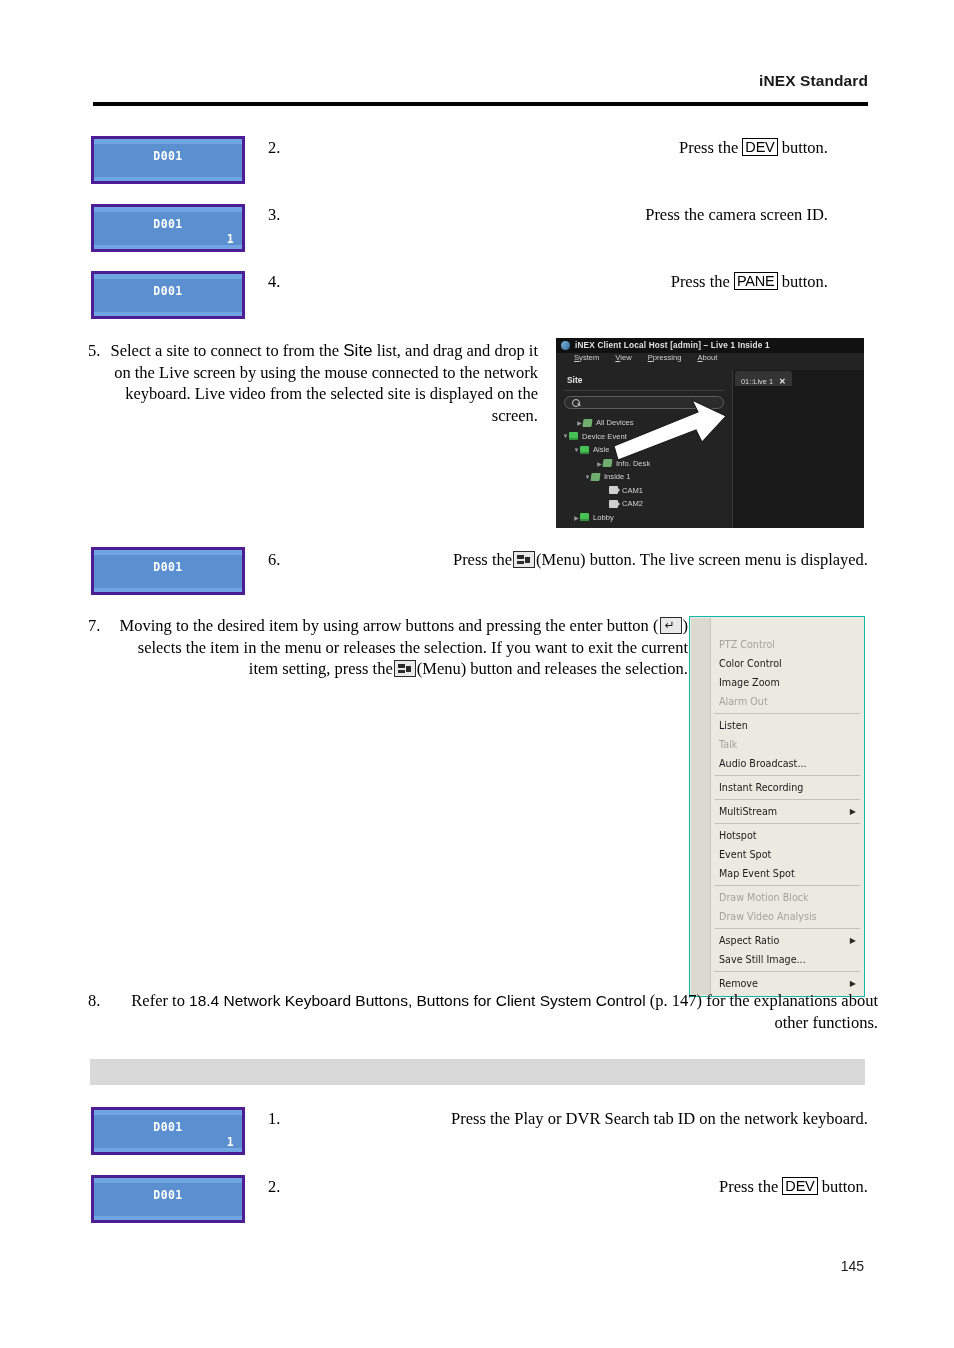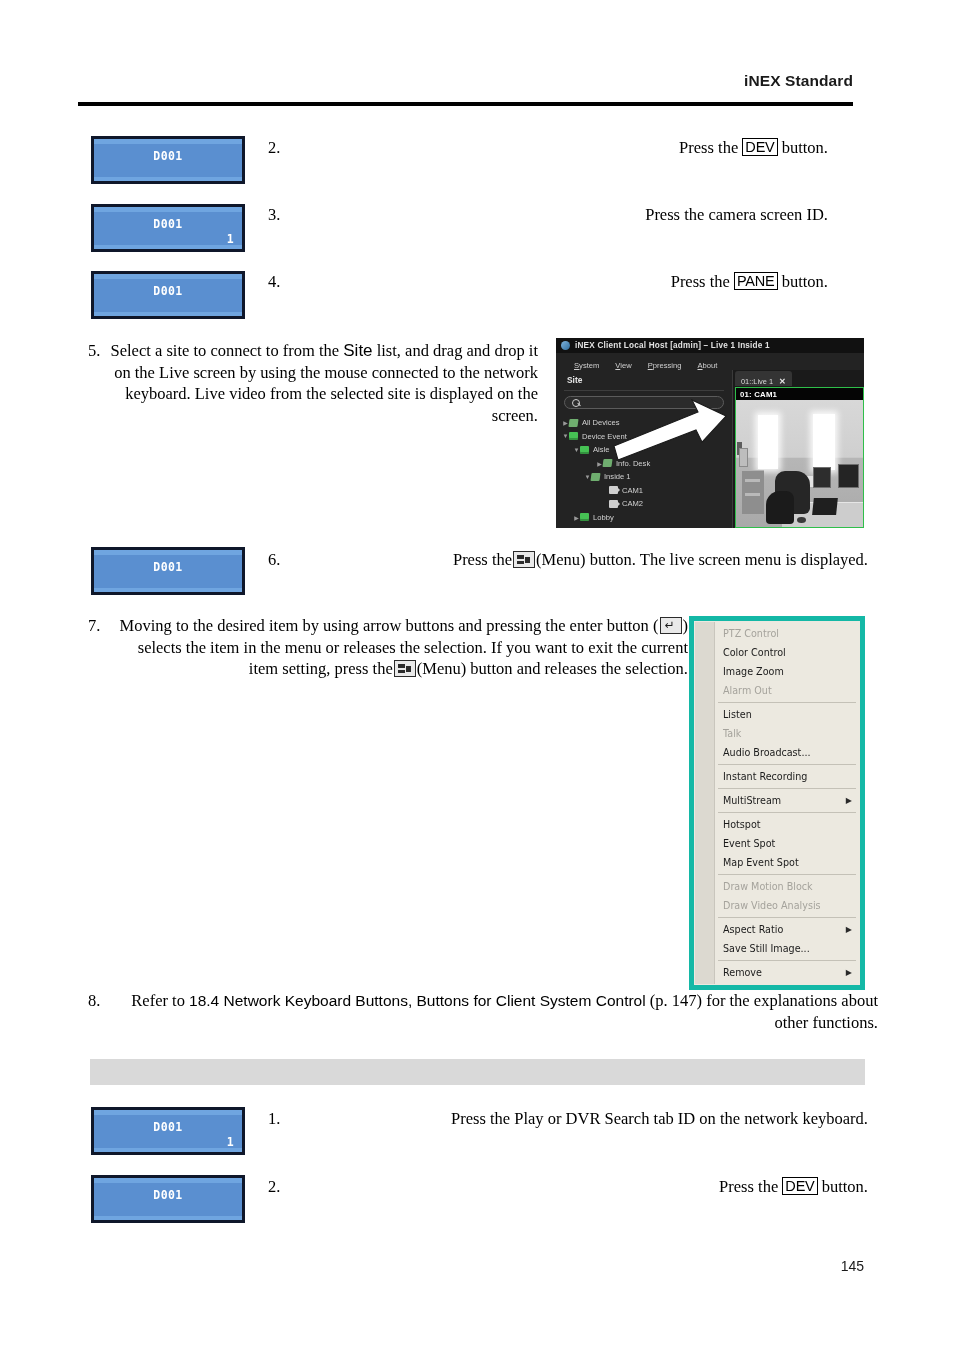--- a/index.html
+++ b/index.html
@@ -13,21 +13,21 @@
     height: 1348px;
     position: relative;
     font-family: "Liberation Serif", serif;
     color: #000000;
     overflow: hidden;
   }
 
   
   #page-header {
     position: absolute;
-    left: 78px;
+    left: 93px;
     top: 72px;
     width: 775px;
     height: 34px;
   }
   #page-header .header-title {
     position: absolute;
     right: 0;
     top: 0;
     font-family: "Liberation Sans", sans-serif;
     font-size: 15.5px;
@@ -44,21 +44,21 @@
     height: 4px;
     background: #000000;
   }
 
   
   .lcd {
     position: absolute;
     width: 154px;
     height: 48px;
     box-sizing: border-box;
-    border: 3px solid #0f172a;
+    border: 3px solid #4c1d95;
     background: #5a8fd0;
     padding: 8px;
     overflow: hidden;
   }
   .lcd .lcd-topstrip {
     position: absolute;
     left: 0; top: 0;
     width: 100%;
     height: 5px;
     background: #6fa5e0;
@@ -225,21 +225,21 @@
     white-space: nowrap;
     letter-spacing: 0.2px;
   }
   #inex-menubar {
     position: absolute;
     left: 0; top: 15px;
     width: 100%;
     height: 17px;
     background: #232323;
     display: flex;
-    align-items: flex-end;
+    align-items: flex-start;
   }
   #inex-menubar .menu-item {
     font-size: 7.6px;
     color: #cfcfcf;
     margin-left: 16px;
     white-space: nowrap;
   }
   #inex-menubar .menu-item:first-child { margin-left: 18px; }
   #inex-menubar .menu-item .acc {
     text-decoration: underline;
@@ -523,24 +523,24 @@
     pointer-events: none;
   }
 
   
   #live-menu {
     position: absolute;
     left: 689px;
     top: 616px;
     width: 176px;
     background: #ece9e0;
-    border: 5px solid #14b8a6;
+    border: 1px solid #14b8a6;
     box-sizing: border-box;
     font-family: "DejaVu Sans", sans-serif;
-    padding: 3px 0 3px 0;
+    padding: 18px 0 3px 0;
   }
   #live-menu .gutter {
     position: absolute;
     left: 1px; top: 1px; bottom: 1px;
     width: 19px;
     background: #dcd9d0;
     border-right: 1px solid #c9c6bd;
   }
   #live-menu .menu-row {
     position: relative;
@@ -648,21 +648,21 @@
 
   <div id="inex-sitepanel">
     <div class="panel-title">Site</div>
     <div class="panel-divider"></div>
     <div id="inex-search">
       <span class="mag"></span>
       <span class="mag-handle"></span>
     </div>
 
     <div id="inex-tree">
-      <div class="tree-row" style="padding-left:6px;">
+      <div class="tree-row" style="padding-left:20px;">
         <span class="tri">▶</span>
         <span class="node-icon device"></span>
         <span>All Devices</span>
       </div>
       <div class="tree-row" style="padding-left:6px;">
         <span class="tri">▼</span>
         <span class="node-icon group"></span>
         <span>Device Event</span>
       </div>
       <div class="tree-row" style="padding-left:17px;">
@@ -698,38 +698,20 @@
     </div>
   </div>
 
   <div id="inex-videopanel">
     <div id="inex-tabstrip">
       <div class="tab">
         <span>01::Live  1</span>
         <span class="tab-close">✕</span>
       </div>
     </div>
-    <div id="inex-videocell">
-      <div class="cell-osd">01: CAM1</div>
-      <div id="scene">
-        <div class="win-left"></div>
-        <div class="win-right"></div>
-        <div class="plant"></div>
-        <div class="picture"></div>
-        <div class="cabinet"></div>
-        <div class="papers"></div>
-        <div class="monitor-a"></div>
-        <div class="monitor-b"></div>
-        <div class="desk"></div>
-        <div class="chair"></div>
-        <div class="chair2"></div>
-        <div class="laptop"></div>
-        <div class="mouse"></div>
-      </div>
-    </div>
   </div>
 
   <svg id="drag-arrow" viewBox="0 0 308 190">
     <polygon points="58,108 142,74 136,62 170,78 146,104 140,92 62,122" fill="#ffffff" stroke="#1a1a1a" stroke-width="1.1"></polygon>
   </svg>
 </div>
 
 <div class="lcd" style="left:91px; top:547px;">
   <div class="lcd-topstrip"></div>
   <div class="lcd-line lcd-line-1">D001</div>

